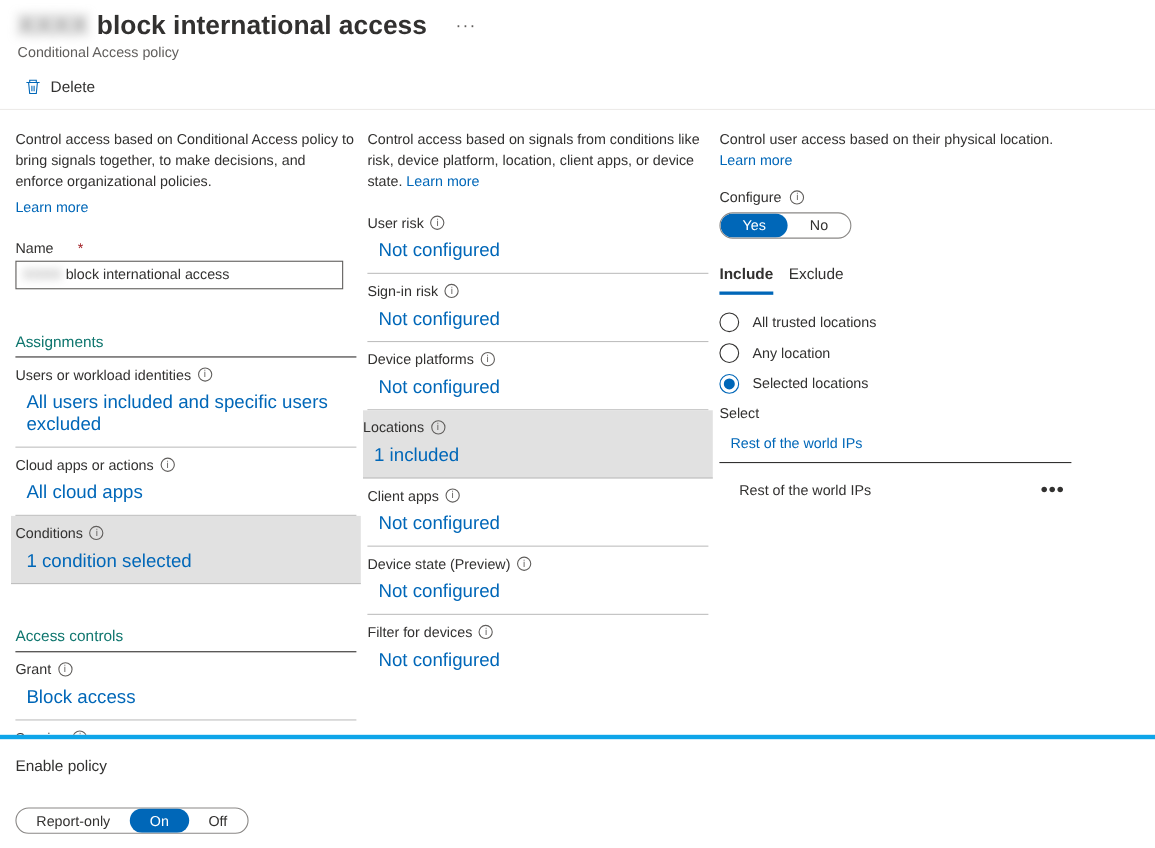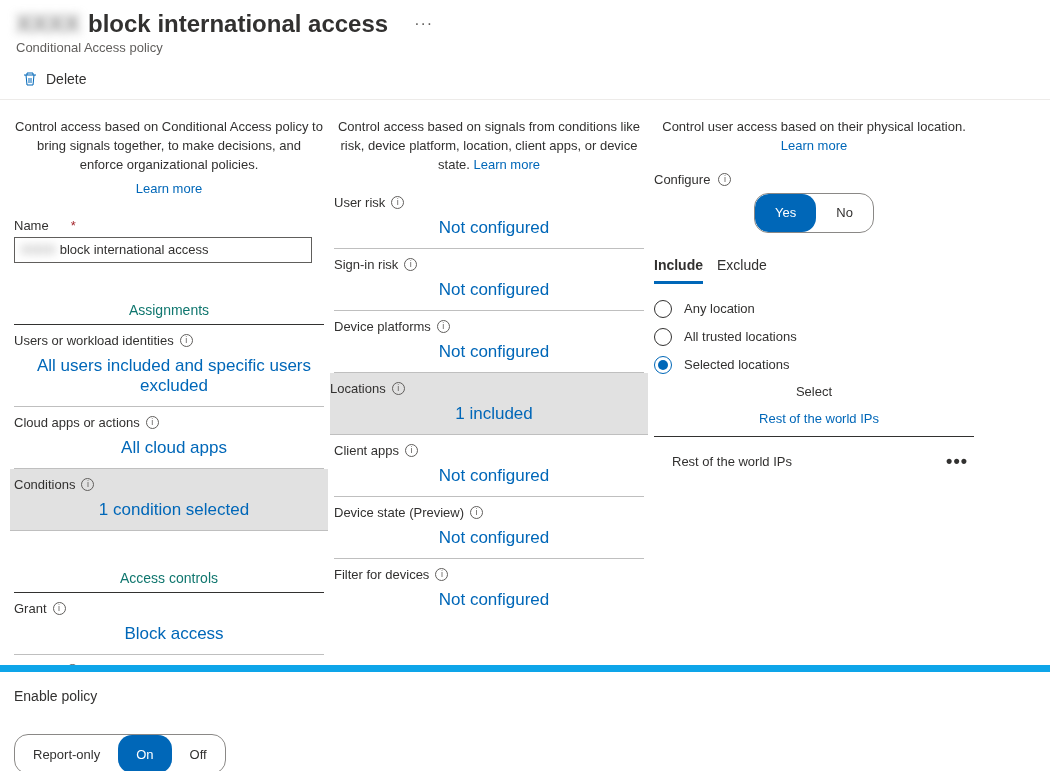--- a/index.html
+++ b/index.html
@@ -12,21 +12,21 @@
     width: 1050px;
   }
   .header { padding: 10px 16px 6px 16px; }
   .title-row { display: flex; align-items: center; gap: 20px; }
   .title { font-size: 24px; font-weight: 600; color: #323130; display: flex; align-items: center; gap: 8px;}
   .blur { filter: blur(5px); color:#888; }
   .subtitle { font-size: 13px; color: #605e5c; margin-top: 2px; }
   .ellipsis { color: #605e5c; font-size: 16px; letter-spacing: 1px; cursor: pointer; padding: 0 6px;}
   .toolbar { padding: 10px 16px 12px 22px; border-bottom: 1px solid #edebe9; display:flex; align-items:center; gap:10px; }
   .toolbar svg { width:16px; height:16px; }
-  .panels { display: flex; gap: 0; padding: 18px 0 0 14px; border-bottom:7px solid #0ea5e9; height: 572px; overflow:hidden;text-align:center;}
+  .panels { display: flex; gap: 0; padding: 18px 0 0 14px; border-bottom:4px solid #0ea5e9; height: 572px; overflow:hidden;}
   .col { flex: 0 0 320px; padding: 0 10px 0 0; }
   .col3 { flex: 0 0 320px; padding: 0 0 0 0; }
   .desc { font-size: 13px; color: #323130; line-height: 1.45; margin-bottom: 6px; }
   .link { color: #0067b8; cursor: pointer; }
   .link.block { display:block; margin-top:6px; }
   .field-label { font-size: 13px; color: #323130; margin: 22px 0 4px 0; display:flex; align-items:center; gap:22px;}
   .required { color: #a4262c; }
   .info-icon { width:13px; height:13px; border:1px solid #605e5c; border-radius:50%; display:inline-flex; align-items:center; justify-content:center; font-size:9px; color:#605e5c; font-style:normal; line-height:1; cursor:pointer; flex-shrink:0;}
   .text-input { width: 298px; height: 26px; border: 1px solid #605e5c; padding: 2px 6px; font-size: 13px; font-family: inherit; display:flex; align-items:center; gap:4px;}
   .text-input .blur2 { filter: blur(4px); color:#888;}
@@ -42,21 +42,21 @@
   .radio-group { margin-top: 16px; display:flex; flex-direction:column; gap: 10px;}
   .radio-row { display:flex; align-items:center; gap: 12px; cursor:pointer;}
   .radio { width:18px; height:18px; border:1px solid #323130; border-radius:50%; display:flex; align-items:center; justify-content:center; flex-shrink:0;}
   .radio.checked { border-color:#0067b8;}
   .radio.checked::after { content:""; width:10px; height:10px; background:#0067b8; border-radius:50%;}
   .select-section { margin-top: 10px; }
   .select-label { font-size:13px; padding-bottom:4px;}
   .select-value { color:#0067b8; padding: 8px 0 10px 10px; border-bottom:1px solid #323130; cursor:pointer;}
   .selected-row { display:flex; align-items:center; justify-content:space-between; padding: 14px 6px 0 18px;}
   .dots { font-size:18px; font-weight:bold; letter-spacing:1px; cursor:pointer; color:#323130;}
-  .toggle-pill { display:inline-flex; border:1px solid #8a8886; border-radius: 14px; height: 40px; overflow:hidden; margin-top:6px;}
+  .toggle-pill { display:inline-flex; border:1px solid #8a8886; border-radius: 14px; height: 24px; overflow:hidden; margin-top:6px;}
   .toggle-pill .opt { padding: 2px 18px; font-size:13px; display:flex; align-items:center; cursor:pointer; color:#323130;}
   .toggle-pill .opt.active { background:#0067b8; color:#fff; border-radius:14px;}
   .toggle-pill.small .opt { padding: 2px 20px;}
   .footer { padding: 16px 14px 20px 14px; }
   .footer-label { font-size:14px; color:#323130; margin-bottom:24px;}
   .delete-btn { display:flex; align-items:center; gap:8px; color:#323130; cursor:pointer; font-size:14px;}
   .conf-label { display:flex; align-items:center; gap:8px; margin-top:16px; font-size:13px;}
 </style>
 </head>
 <body>
@@ -213,25 +213,25 @@
     </div>
 
     <div class="tabs">
       <div class="tab active">Include</div>
       <div class="tab">Exclude</div>
     </div>
 
     <div class="radio-group">
       <div class="radio-row">
         <span class="radio"></span>
-          <span>Any location</span>
+          <span>All trusted locations</span>
       </div>
       <div class="radio-row">
         <span class="radio"></span>
-          <span>All trusted locations</span>
+          <span>Any location</span>
       </div>
       <div class="radio-row">
         <span class="radio checked"></span>
           <span>Selected locations</span>
       </div>
     </div>
 
     <div class="select-section">
       <div class="select-label">Select</div>
       <div class="select-value">Rest of the world IPs</div>

